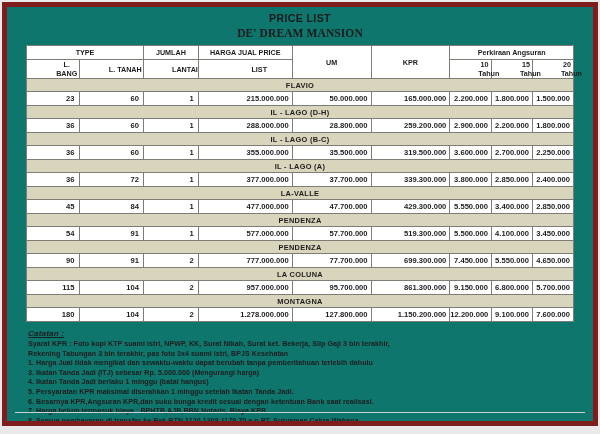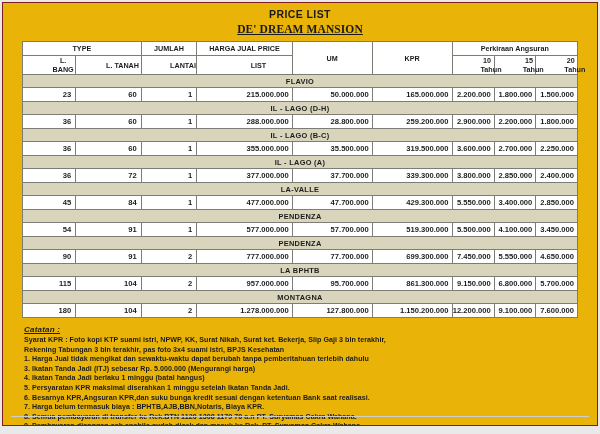--- a/index.html
+++ b/index.html
@@ -11,22 +11,22 @@
     width: 600px;
     height: 434px;
     overflow: hidden;
     font-family: "Liberation Sans", sans-serif;
   }
   #page {
     position: relative;
     width: 596px;
     height: 424px;
     margin: 2px;
-    background: #eab308;
-    border: 1px solid #7f1d1d;
+    background: #0f766e;
+    border: 5px solid #7f1d1d;
     box-sizing: border-box;
     overflow: hidden;
   }
 
   
   .titles {
     text-align: center;
     padding-top: 5px;
   }
   .title-main {
@@ -37,21 +37,20 @@
     line-height: 13px;
   }
   .title-sub {
     font-size: 11.5px;
     font-weight: bold;
     color: #1a1a1a;
     font-family: "Liberation Serif", serif;
     letter-spacing: .1px;
     line-height: 15px;
     margin-top: 1px;
-    text-decoration: underline;
   }
 
   
   .table-wrap {
     margin: 4px 19px 0 19px;
     border-radius: 28px;
   }
   table.pricelist {
     width: 100%;
     border-collapse: collapse;
@@ -275,21 +274,21 @@
             <td class="c-ltanah">91</td>
             <td class="c-lantai">2</td>
             <td class="c-harga">777.000.000</td>
             <td class="c-um">77.700.000</td>
             <td class="c-kpr">699.300.000</td>
             <td class="c-t10">7.450.000</td>
             <td class="c-t15">5.550.000</td>
             <td class="c-t20">4.650.000</td>
           </tr>
           <tr class="section">
-            <td colspan="9">LA BPHTB</td>
+            <td colspan="9">LA COLUNA</td>
           </tr>
           <tr class="datarow">
             <td class="c-lbang">115</td>
             <td class="c-ltanah">104</td>
             <td class="c-lantai">2</td>
             <td class="c-harga">957.000.000</td>
             <td class="c-um">95.700.000</td>
             <td class="c-kpr">861.300.000</td>
             <td class="c-t10">9.150.000</td>
             <td class="c-t15">6.800.000</td>

